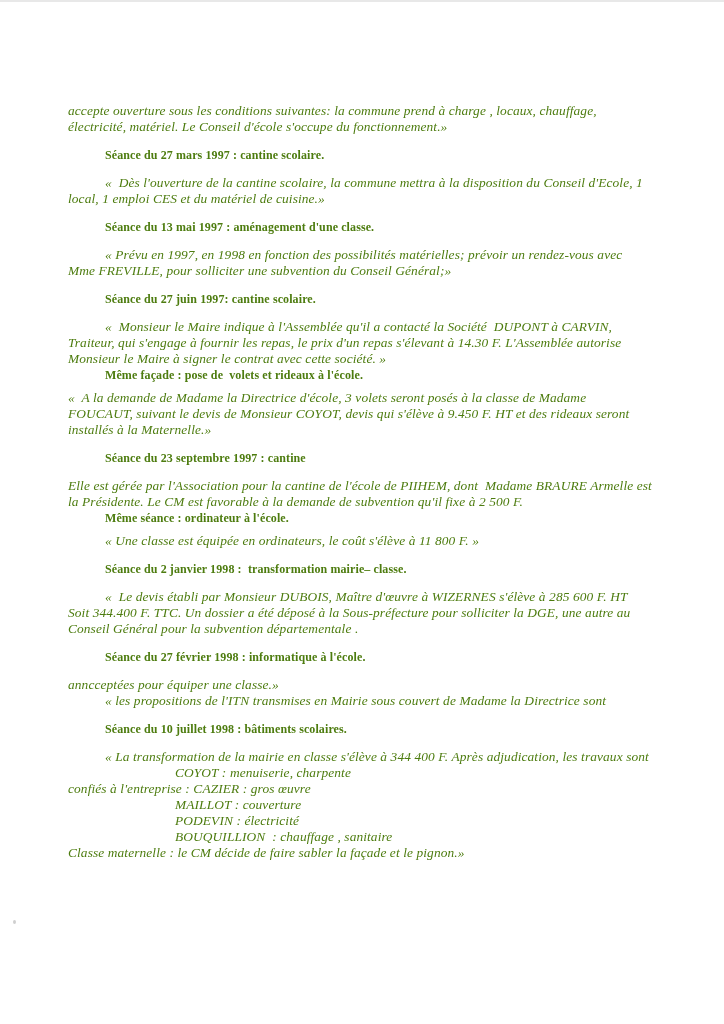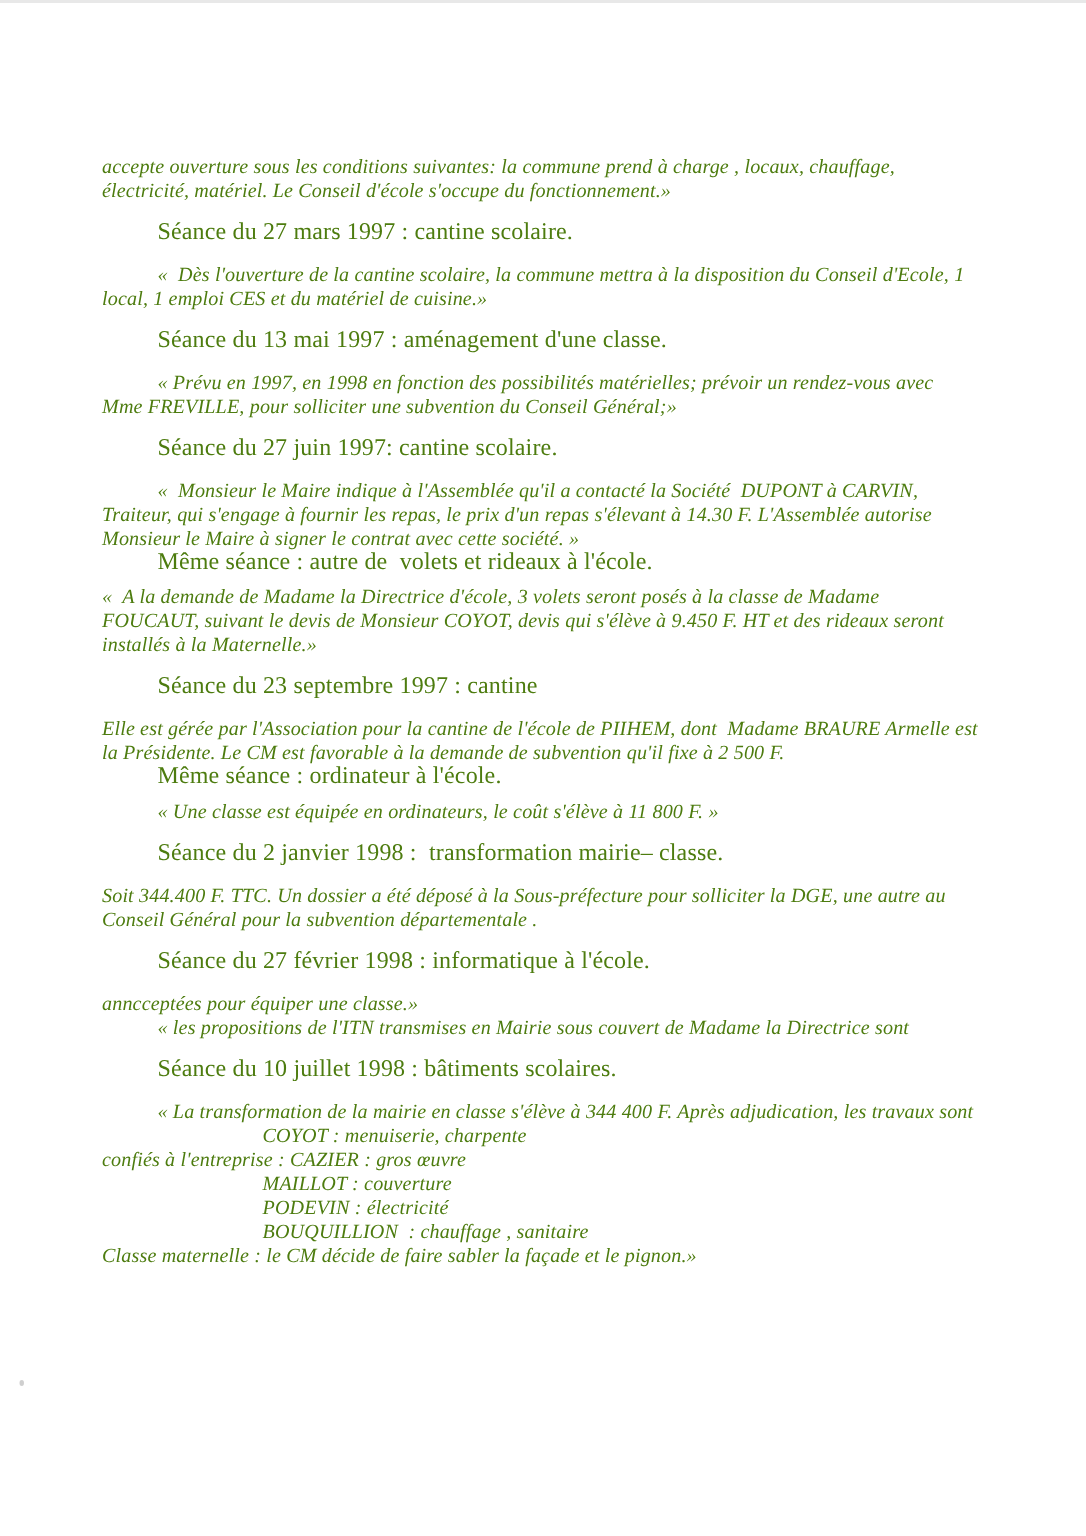--- a/index.html
+++ b/index.html
@@ -39,22 +39,22 @@
     white-space: pre;
     font-size: 13.4px;
     line-height: 16px;
     letter-spacing: 0.1px;
   }
   .block.paragraph .line {
     font-style: italic;
   }
   .block.heading .line {
     font-style: normal;
-    font-weight: normal;
-    font-size: 16px;
+    font-weight: bold;
+    font-size: 12px;
   }
   .line.indent-none  { padding-left: 0; }
   .line.indent-first { padding-left: 37px; }
   .line.indent-head  { padding-left: 37px; }
   .line.indent-list  { padding-left: 107px; }
   .speck {
     position: absolute;
     left: 13px;
     top: 918px;
     width: 3px;
@@ -89,21 +89,21 @@
       </div>
       <div class="block heading">
         <div class="line indent-head">Séance du 27 juin 1997: cantine scolaire.</div>
       </div>
       <div class="block paragraph">
         <div class="line indent-first">«  Monsieur le Maire indique à l'Assemblée qu'il a contacté la Société  DUPONT à CARVIN,</div>
         <div class="line indent-none">Traiteur, qui s'engage à fournir les repas, le prix d'un repas s'élevant à 14.30 F. L'Assemblée autorise</div>
         <div class="line indent-none">Monsieur le Maire à signer le contrat avec cette société. »</div>
       </div>
       <div class="block heading tight">
-        <div class="line indent-head">Même séance : autre de  volets et rideaux à l'école.</div>
+        <div class="line indent-head">Même façade : pose de  volets et rideaux à l'école.</div>
       </div>
       <div class="block paragraph after-tight">
         <div class="line indent-none">«  A la demande de Madame la Directrice d'école, 3 volets seront posés à la classe de Madame</div>
         <div class="line indent-none">FOUCAUT, suivant le devis de Monsieur COYOT, devis qui s'élève à 9.450 F. HT et des rideaux seront</div>
         <div class="line indent-none">installés à la Maternelle.»</div>
       </div>
       <div class="block heading">
         <div class="line indent-head">Séance du 23 septembre 1997 : cantine</div>
       </div>
       <div class="block paragraph">
@@ -113,20 +113,21 @@
       <div class="block heading tight">
         <div class="line indent-head">Même séance : ordinateur à l'école.</div>
       </div>
       <div class="block paragraph after-tight">
         <div class="line indent-first">« Une classe est équipée en ordinateurs, le coût s'élève à 11 800 F. »</div>
       </div>
       <div class="block heading">
         <div class="line indent-head">Séance du 2 janvier 1998 :  transformation mairie– classe.</div>
       </div>
       <div class="block paragraph">
+        <div class="line indent-first">«  Le devis établi par Monsieur DUBOIS, Maître d'œuvre à WIZERNES s'élève à 285 600 F. HT</div>
         <div class="line indent-none">Soit 344.400 F. TTC. Un dossier a été déposé à la Sous-préfecture pour solliciter la DGE, une autre au</div>
         <div class="line indent-none">Conseil Général pour la subvention départementale .</div>
       </div>
       <div class="block heading">
         <div class="line indent-head">Séance du 27 février 1998 : informatique à l'école.</div>
       </div>
       <div class="block paragraph">
         <div class="line indent-none">anncceptées pour équiper une classe.»</div>
         <div class="line indent-first">« les propositions de l'ITN transmises en Mairie sous couvert de Madame la Directrice sont</div>
       </div>

